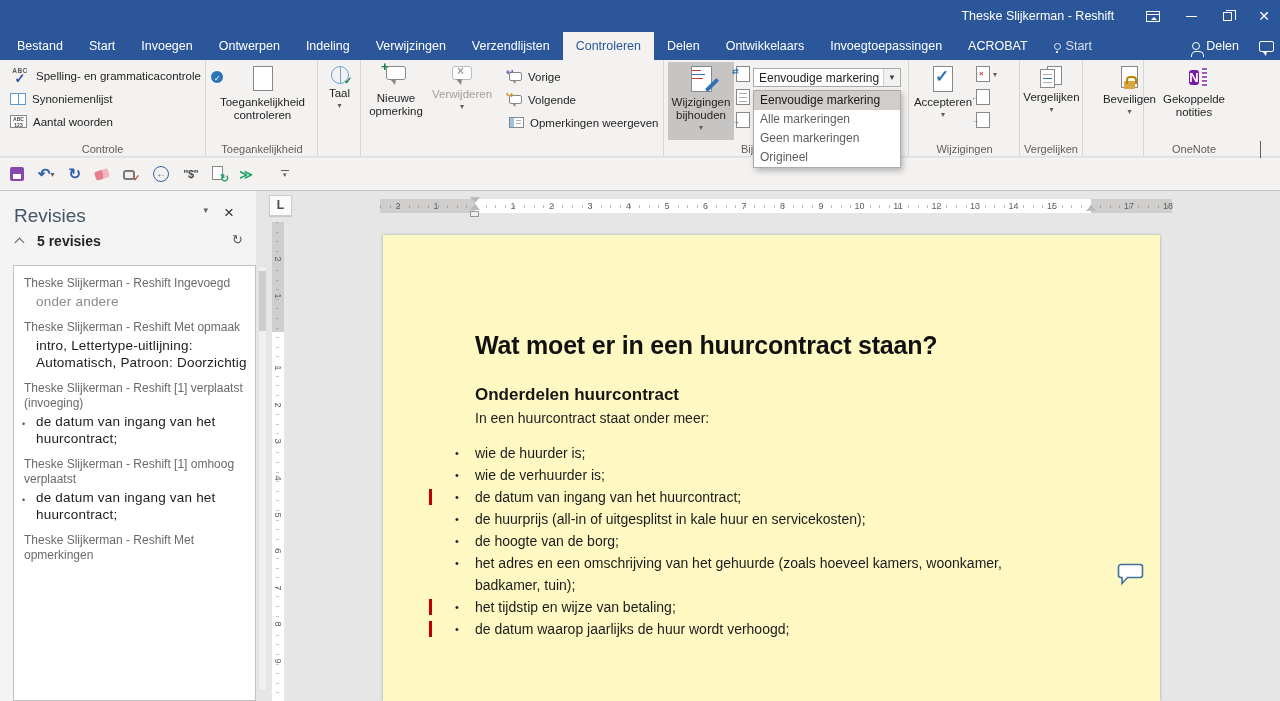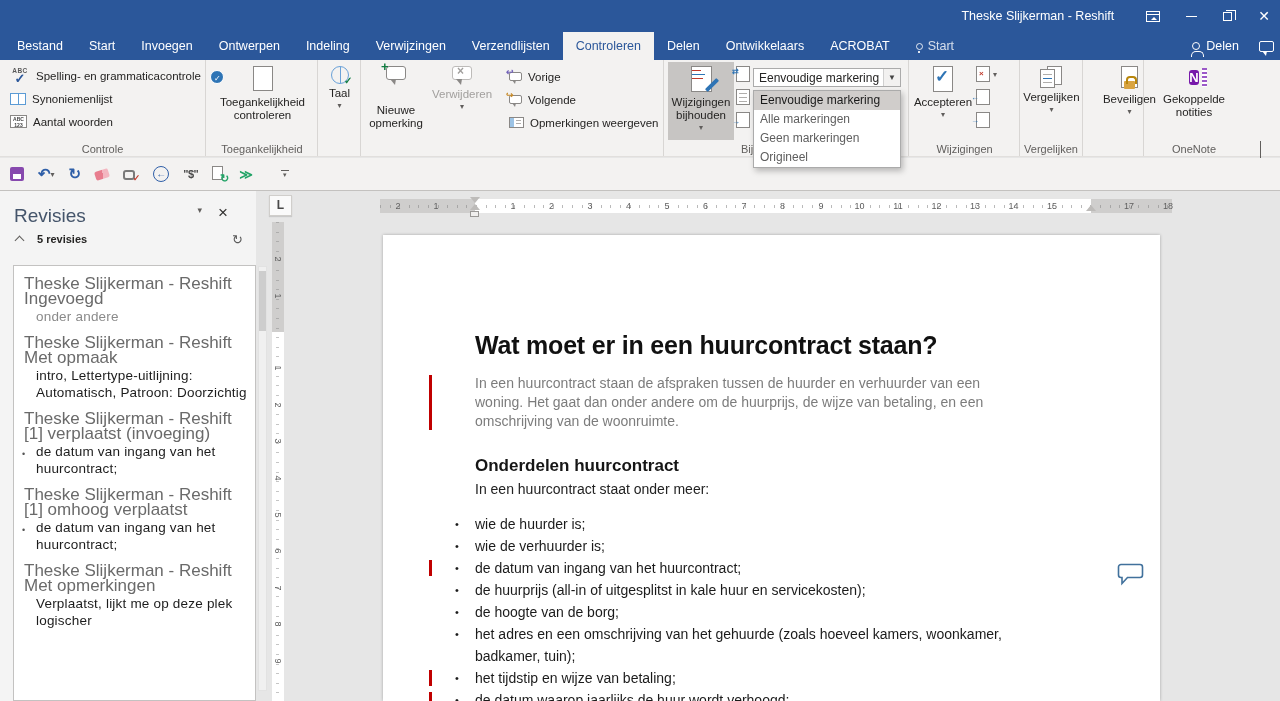--- a/index.html
+++ b/index.html
@@ -112,30 +112,30 @@
   .ico-dollar{font-size:11px;font-weight:bold;color:#4a4a4a;letter-spacing:-.5px}
   .ico-refresh{width:13px;height:16px;position:relative}
   .ico-refresh .pg{width:11px;height:14px}
   .ico-refresh::after{content:"↻";position:absolute;right:-4px;bottom:-3px;color:#21a366;font-size:11px;font-weight:bold}
   .ico-chevs{color:#21a366;font-size:13px;font-weight:bold}
   .ico-custom{display:flex;flex-direction:column;align-items:center;color:#605e5c}
   .ico-custom .bar{width:8px;height:1px;background:#605e5c;margin-bottom:1px}
   .ico-custom .c{font-size:7px;line-height:6px}
   
   #panel{position:absolute;left:0;top:191px;width:256px;height:510px;background:#f4f4f4}
-  #panel-title-row{position:absolute;left:14px;top:14px;right:24px;display:flex;align-items:flex-start}
+  #panel-title-row{position:absolute;left:14px;top:14px;right:18px;display:flex;align-items:flex-start}
   #panel-title{font-size:19px;color:#44546a}
   #panel-caret{margin-left:auto;margin-right:30px;font-size:9px;color:#605e5c}
   #panel-close{position:absolute;right:4px;top:-2px;font-size:17px;color:#323130}
   #panel-count-row{position:absolute;left:16px;top:42px;right:8px;display:flex;align-items:center;gap:14px}
-  #panel-count{font-size:11px;font-weight:bold;color:#252423}
+  #panel-count{font-size:14px;font-weight:bold;color:#252423}
   #panel-refresh{position:absolute;right:5px;top:-1px;font-size:13px;color:#5a5a5a}
   #rev-box{position:absolute;left:13px;top:74px;width:243px;height:436px;background:#fff;border:1px solid #c3c2c1;padding:10px 8px 0 10px;overflow:hidden}
   .rev{margin-bottom:10px;cursor:default}
-  .rev-h{font-size:17px;color:#6a6a6a;line-height:15px}
+  .rev-h{font-size:12px;color:#6a6a6a;line-height:15px}
   .rev-c{margin:2px 0 0 12px;font-size:13.5px;color:#1c1c1c;line-height:17px;letter-spacing:.2px;position:relative}
   .rev-c.dim{color:#8a8a8a}
   .rev.bulleted .rev-c::before{content:"•";position:absolute;left:-14px;top:3px;font-size:9px;color:#555}
   
   #panel-scroll{position:absolute;left:258px;top:266px;width:9px;height:425px;background:#f0f0f0;border:1px solid #e2e2e2}
   #panel-scroll .thumb{position:absolute;left:0;right:0;top:4px;height:60px;background:#cdcdcd}
   
   #tab-selector{position:absolute;left:269px;top:195px;width:23px;height:21px;background:#fafafa;border:1px solid #d0cecb;box-shadow:0 1px 1px rgba(0,0,0,.12);text-align:center;font-size:12px;font-weight:bold;color:#4a4a4a;line-height:19px}
   #hruler{position:absolute;left:380px;top:196px;width:792px;height:20px}
   #hruler .band{position:absolute;top:3px;height:14px}
@@ -157,21 +157,21 @@
   #vruler{position:absolute;left:272px;top:222px;width:12px;height:479px}
   #vruler .vband{position:absolute;left:0;width:12px}
   #vruler .v-t{top:0;height:110px;background:#cfcecd}
   #vruler .v-b{top:110px;height:369px;background:#fff}
   #vruler .vticks{position:absolute;top:0;bottom:0;left:4px;width:3px;background:repeating-linear-gradient(to bottom,#8c8c8c 0 1px,transparent 1px 9.6px);opacity:.5}
   .v-nums{position:absolute;left:0;width:12px;display:flex;flex-direction:column;justify-content:space-between;align-items:center}
   #vn-top{top:37px;height:37px}
   #vn-body{top:146px;height:293px}
   .vnum{height:0;display:flex;align-items:center;justify-content:center;font-size:9px;color:#5f5f5f;transform:rotate(90deg)}
   
-  #page{position:absolute;left:383px;top:235px;width:777px;height:466px;background:#ffffff;box-shadow:0 0 3px rgba(0,0,0,.28);padding:96px 140px 0 92px;overflow:hidden}
+  #page{position:absolute;left:383px;top:235px;width:777px;height:466px;background:#fef9c3;box-shadow:0 0 3px rgba(0,0,0,.28);padding:96px 140px 0 92px;overflow:hidden}
   #doc-title{font-size:25px;font-weight:bold;color:#111;letter-spacing:-.2px}
   #doc-intro{margin-top:14px;font-size:14px;line-height:19px;color:#7c7c7c;position:relative}
   #doc-heading{margin-top:25px;font-size:17px;font-weight:bold;color:#161616}
   #doc-subintro{margin-top:5px;font-size:14px;color:#222}
   #doc-list{margin-top:16px}
   .brow{display:flex;font-size:14px;line-height:22px;color:#1b1b1b;position:relative}
   .bdot{width:20px;margin-left:-20px;text-align:left;font-size:11px}
   .btext{flex:1}
   .changed::before,#doc-intro.changed::before{content:"";position:absolute;left:-46px;top:3px;bottom:3px;width:3px;background:#c00000}
   #doc-intro.changed::before{top:1px;bottom:1px}
@@ -194,20 +194,21 @@
   <span class="tab">Bestand</span>
   <span class="tab">Start</span>
   <span class="tab">Invoegen</span>
   <span class="tab">Ontwerpen</span>
   <span class="tab">Indeling</span>
   <span class="tab">Verwijzingen</span>
   <span class="tab">Verzendlijsten</span>
   <span class="tab active">Controleren</span>
   <span class="tab">Delen</span>
   <span class="tab">Ontwikkelaars</span>
+  <span class="tab">Invoegtoepassingen</span>
   <span class="tab">ACROBAT</span>
   <span class="tab dim">
       <span class="bulb"></span>
       <span>Start</span>
     </span>
   <span class="tab" id="tab-share">
       <span class="person-ico"></span>
       <span>Delen</span>
     </span>
   <span class="bubble-w" style="align-self:center"></span>
@@ -250,21 +251,21 @@
       <span class="cap">Taal</span>
       <span class="caret">▾</span>
     </div>
   </div>
 
   <div class="grp" style="left:361px;width:303px">
     <div class="bigbtn" style="left:4px;width:62px">
       <span class="ico-bub">
           <span class="plus-g">+</span>
         </span>
-      <span class="cap" style="margin-top:24px">Nieuwe opmerking</span>
+      <span class="cap" style="margin-top:12px">Nieuwe opmerking</span>
     </div>
     <div class="bigbtn disabled" style="left:68px;width:66px">
       <span class="ico-bub" style="border-color:#bdbbb9">
           <span class="x-gray">×</span>
         </span>
       <span class="cap" style="margin-top:8px">Verwijderen</span>
       <span class="caret">▾</span>
     </div>
     <div style="position:absolute;left:138px;top:5px">
       <div class="srow">
@@ -437,21 +438,20 @@
       <div class="rev bulleted">
       <div class="rev-h">Theske Slijkerman - Reshift [1] verplaatst (invoeging)</div>
       <div class="rev-c">de datum van ingang van het huurcontract;</div>
     </div>
       <div class="rev bulleted">
       <div class="rev-h">Theske Slijkerman - Reshift [1] omhoog verplaatst</div>
       <div class="rev-c">de datum van ingang van het huurcontract;</div>
     </div>
       <div class="rev">
       <div class="rev-h">Theske Slijkerman - Reshift Met opmerkingen</div>
-      <div class="rev-c">Verplaatst, lijkt me op deze plek logischer</div>
     </div>
     </div>
 </div>
 <div id="panel-scroll">
     <span class="thumb"></span>
   </div>
 
 <div id="tab-selector">L</div>
 
 <div id="hruler">
@@ -508,21 +508,20 @@
       <span class="vnum">5</span>
       <span class="vnum">6</span>
       <span class="vnum">7</span>
       <span class="vnum">8</span>
       <span class="vnum">9</span>
     </div>
 </div>
 
 <div id="page">
   <div id="doc-title">Wat moet er in een huurcontract staan?</div>
-  <div id="doc-intro" class="changed">In een huurcontract staan de afspraken tussen de huurder en verhuurder van een woning. Het gaat dan onder andere om de huurprijs, de wijze van betaling, en een omschrijving van de woonruimte.</div>
   <div id="doc-heading">Onderdelen huurcontract</div>
   <div id="doc-subintro">In een huurcontract staat onder meer:</div>
   <div id="doc-list">
       <div class="brow">
       <span class="bdot">•</span>
       <span class="btext">wie de huurder is;</span>
     </div>
       <div class="brow">
       <span class="bdot">•</span>
       <span class="btext">wie de verhuurder is;</span>

